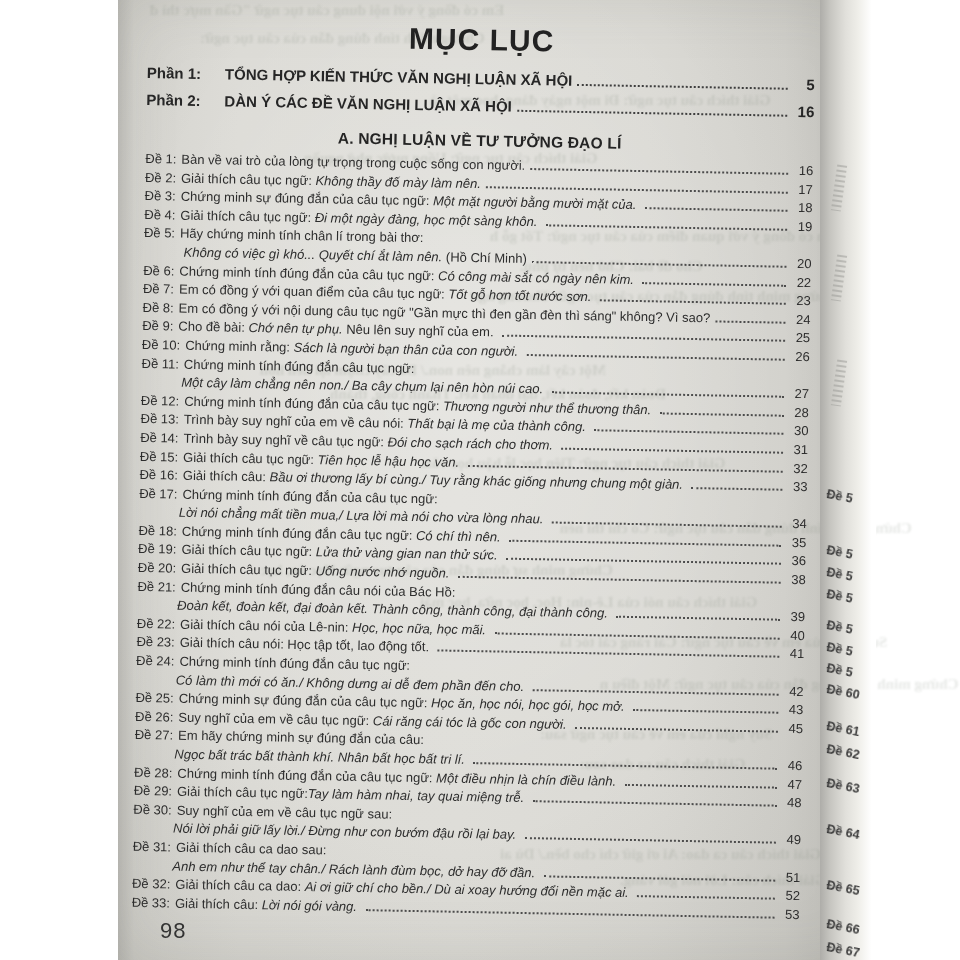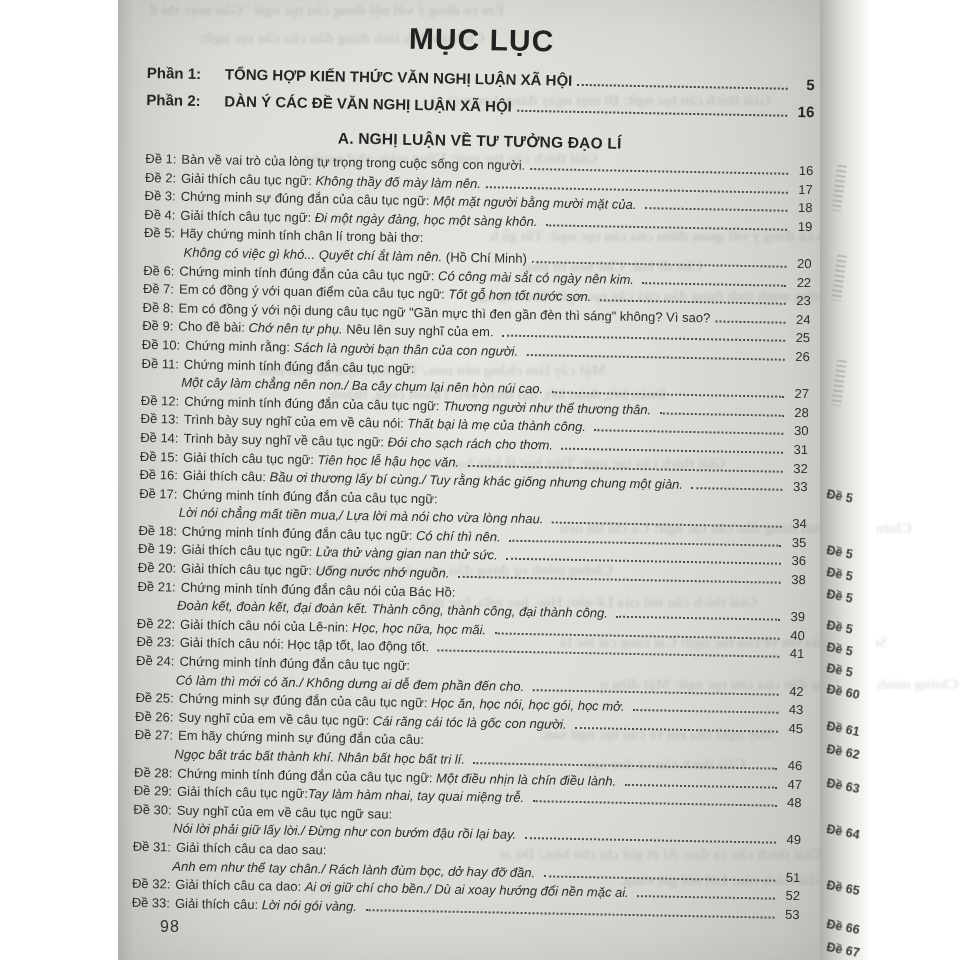--- a/index.html
+++ b/index.html
@@ -64,21 +64,21 @@
   .lbl{white-space:pre;margin-right:5px;flex:none;}
   .lbl:empty{display:none;margin:0;}
   .pre,.quote,.tail{white-space:pre;flex:none;}
   .quote{font-style:italic;}
   .dots{flex:1 1 auto;min-width:10px;border-bottom:2px dotted #4c4c4c;
     margin:0 3px 4px 5px;}
   .pg{flex:none;min-width:22px;text-align:right;}
   .part-row .dots{border-bottom:2px dotted #3e3e3e;margin-bottom:5px;}
   .part-row .pg{font-weight:bold;min-width:24px;font-size:15px;}
   .folio{
-    position:absolute;left:160px;top:918px;font-size:16px;color:#333;
+    position:absolute;left:160px;top:918px;font-size:22px;color:#333;
     letter-spacing:1px;
   }
 </style>
 </head>
 <body>
 
 <div class="page"></div>
 
 <div id="ghosts">
     <div class="ghost" style="left: 150px; top: 2px;">Em có đồng ý với nội dung câu tục ngữ "Gần mực thì đ</div>

